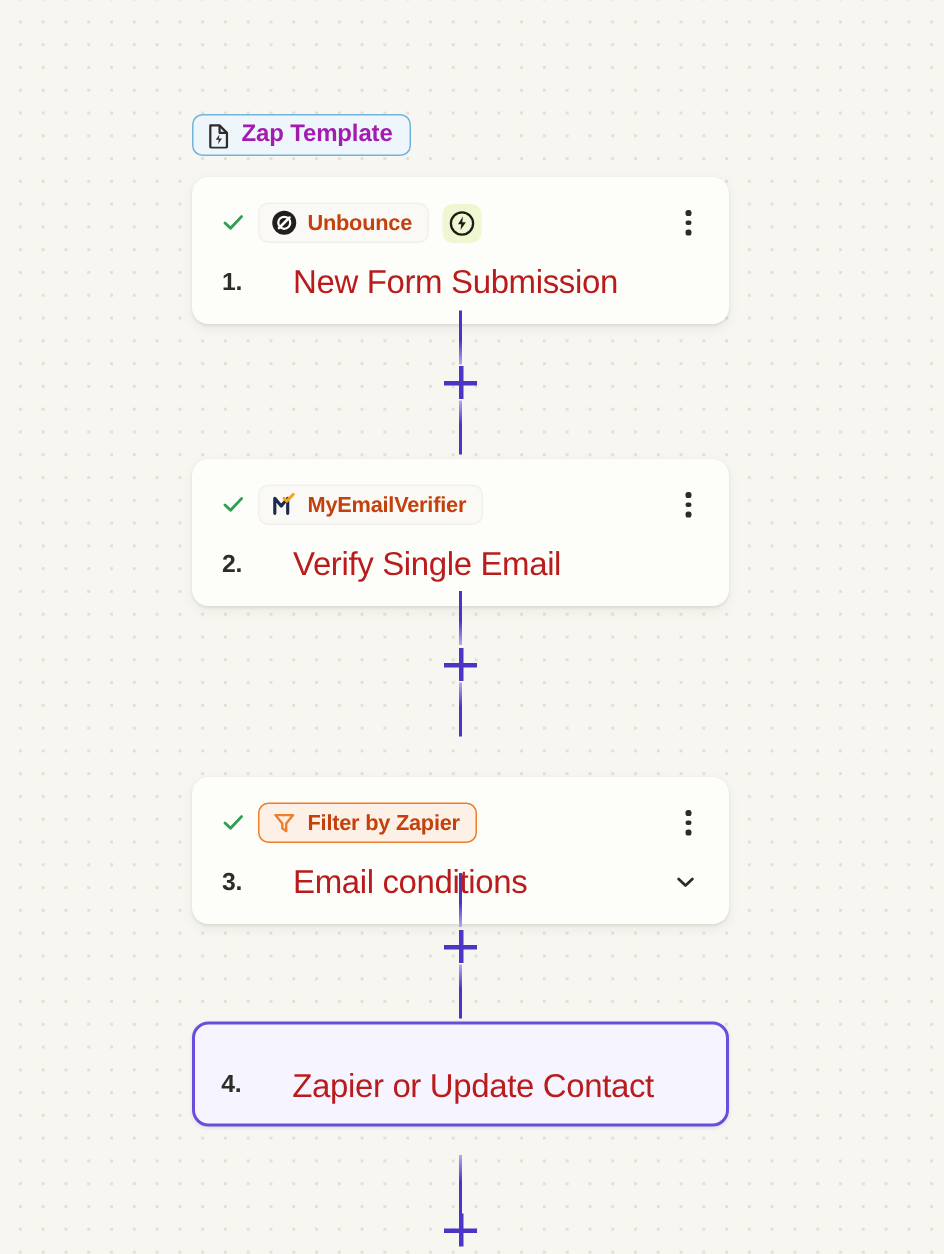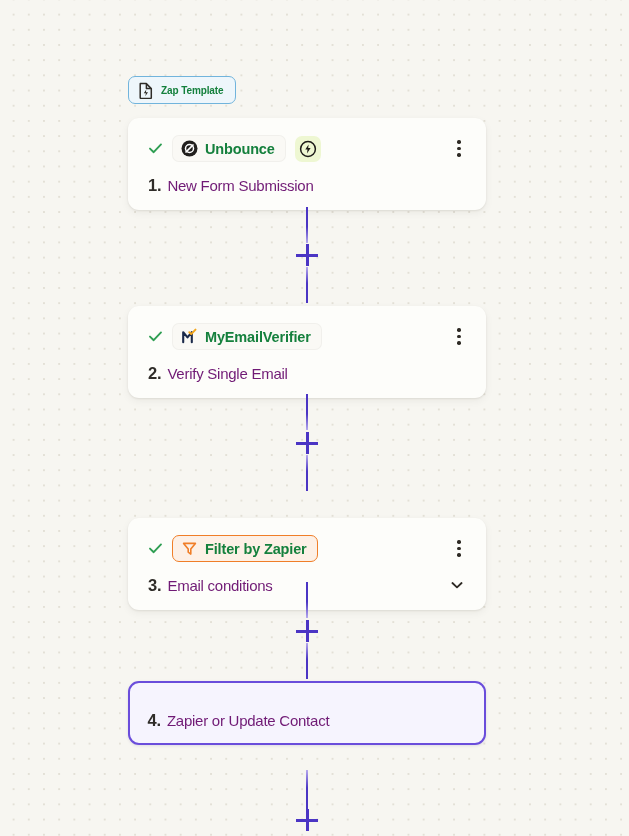--- a/index.html
+++ b/index.html
@@ -34,23 +34,23 @@
     box-sizing: border-box;
     display: flex;
     align-items: center;
     gap: 7px;
     padding: 0 11px 0 9px;
     background: #eef6fb;
     border: 1.4px solid #71b4dc;
     border-radius: 7px;
   }
   .zap-template-badge .label {
-    font-size: 10px;
+    font-size: 16px;
     font-weight: bold;
-    color: #15803d;
+    color: #a21caf;
     letter-spacing: -0.1px;
     white-space: nowrap;
   }
   .doc-bolt-icon {
     width: 16px;
     height: 17px;
     display: block;
     flex: none;
   }
 
@@ -95,21 +95,21 @@
     height: 27px;
     box-sizing: border-box;
     padding: 0 10px 0 8px;
     background: #faf9f5;
     border-radius: 7px;
     border: 1px solid rgba(0,0,0,0.035);
   }
   .app-chip .app-name {
     font-size: 14.5px;
     font-weight: bold;
-    color: #15803d;
+    color: #c2410c;
     white-space: nowrap;
     letter-spacing: -0.15px;
   }
   .app-chip.filter-chip {
     background: #fdf0e6;
     border: 1.4px solid #f07e28;
   }
   .app-chip .app-icon {
     width: 17px;
     height: 17px;
@@ -158,24 +158,25 @@
     min-height: 20px;
   }
   .step-num {
     font-size: 16.5px;
     font-weight: bold;
     color: #2f2c28;
     margin-right: 6px;
     letter-spacing: -0.2px;
   }
   .step-title {
-    font-size: 15px;
-    color: #701a75;
+    font-size: 22px;
+    color: #b91c1c;
     letter-spacing: -0.25px;
     white-space: nowrap;
+    margin-left: 28px;
   }
   .chevron-btn {
     position: absolute;
     right: 2px;
     top: 50%;
     transform: translateY(-50%);
     width: 20px;
     height: 20px;
     display: flex;
     align-items: center;

